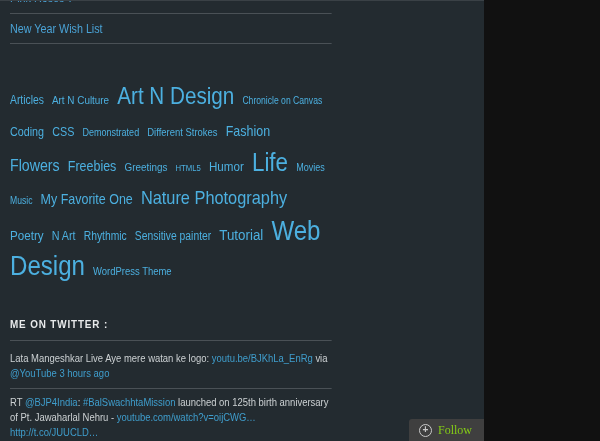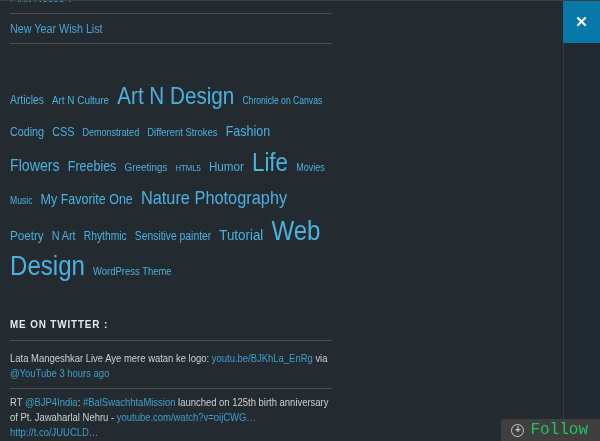--- a/index.html
+++ b/index.html
@@ -1,17 +1,17 @@
 <!DOCTYPE html>
 <html><head>
 <meta charset="utf-8">
 <style>
   html,body{margin:0;padding:0;background:#111;}
   #screen{
-    position:relative;width:600px;height:441px;overflow:hidden;
+    position:relative;width:484px;height:441px;overflow:hidden;
     background:var(--bg,#232b30);
     border-top:1px solid #3a4146;box-sizing:border-box;
     font-family:"Liberation Sans",sans-serif;
   }
   
   #content{
     position:absolute;left:10px;top:0;width:374px;height:441px;
     transform:scaleX(0.86);transform-origin:0 0;
   }
   .divider{position:absolute;left:0;width:100%;height:0;border-top:1px solid #4a5156;}
@@ -55,21 +55,21 @@
     position:absolute;right:0;bottom:0;height:22px;
     background:#3f3f3f;border:none;border-top-left-radius:3px;
     display:flex;align-items:center;gap:6px;padding:0 12px 0 10px;
     cursor:pointer;
   }
   #follow-icon{
     width:11px;height:11px;border:1px solid #c9c9c9;border-radius:50%;
     color:#c9c9c9;font-size:10px;line-height:10px;text-align:center;
     font-weight:bold;display:inline-block;
   }
-  #follow-label{color:#22c55e;font-size:16px;font-family:Liberation Mono, monospace;}
+  #follow-label{color:#84cc16;font-size:12px;font-family:Liberation Serif, serif;}
 </style>
 </head>
 <body>
 
 <div id="screen" style="--bg: #232b30; --accent: #0878a8; --taglink: #4cb0e0; --postlink: #4aa3d6; --tweetlink: #3f9ecd; --tweettext: #ccd1d3; --heading: #e8eaeb;">
 
   <div id="content">
 
     <a class="post-link" id="post-0">Pink Roses ?</a>
 

